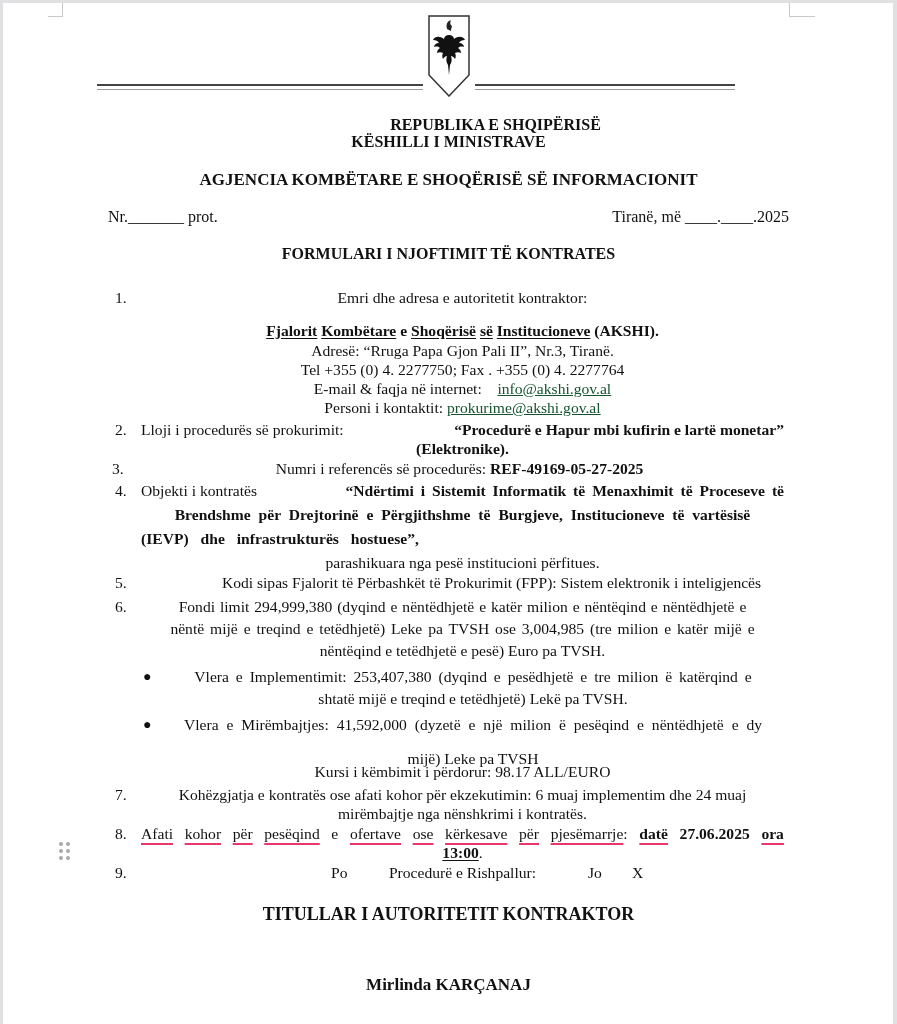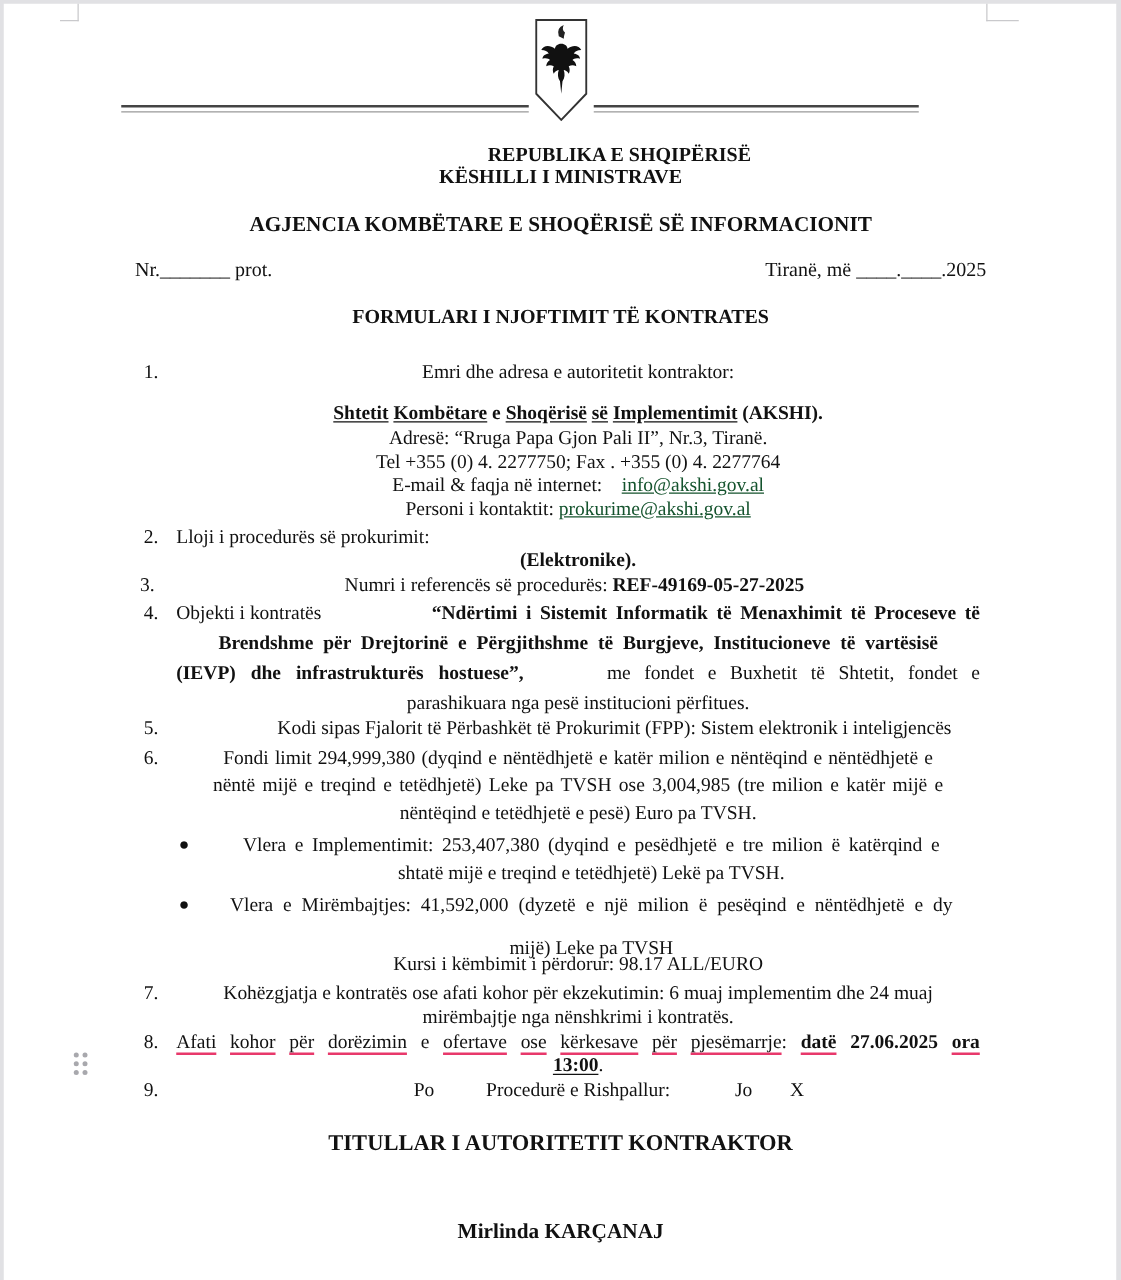--- a/index.html
+++ b/index.html
@@ -63,44 +63,45 @@
   <span>Nr.</span><span>_______</span> <span>prot.</span>
 </div>
 <div class="abs body" style="top:208px; right:108px; font-size:16px;">Tiranë, më ____.____.2025</div>
 
 <div class="abs center hdr" style="top:245px;">FORMULARI I NJOFTIMIT TË KONTRATES</div>
 
 <div class="body">
   <div class="abs num" style="top:289px;">1.</div>
   <div class="abs txt" style="top:289px;">Emri dhe adresa e autoritetit kontraktor:</div>
   <div class="abs txt b" style="top:322px;">
-    <span class="sq ul">Shtetit</span>
+    <span class="sq ul">Fjalorit</span>
     <span class="sq ul">Kombëtare</span>
     <span>e</span>
     <span class="sq ul">Shoqërisë</span>
     <span class="sq ul">së</span>
-    <span class="sq ul">Implementimit</span>
+    <span class="sq ul">Institucioneve</span>
     <span>(AKSHI).</span>
   </div>
   <div class="abs txt" style="top:342px;">Adresë: “Rruga Papa Gjon Pali II”, Nr.3, Tiranë.</div>
   <div class="abs txt" style="top:361px;">Tel +355 (0) 4. 2277750; Fax . +355 (0) 4. 2277764</div>
   <div class="abs txt" style="top:380px;">
     <span>E-mail &amp; faqja në internet:</span>&nbsp;&nbsp;&nbsp;
     <a class="link">info@akshi.gov.al</a>
   </div>
   <div class="abs txt" style="top:399px;">
     <span>Personi i kontaktit:</span>
     <a class="link">prokurime@akshi.gov.al</a>
   </div>
 </div>
 
 <div class="body">
   <div class="abs num" style="top:421px;">2.</div>
   <div class="abs txt" style="top:421px; display:flex; justify-content:space-between;">
     <span>Lloji i procedurës së prokurimit:</span>
+    <span class="b">“Procedurë e Hapur mbi kufirin e lartë monetar”</span>
   </div>
   <div class="abs txt b" style="top:440px;">(Elektronike).</div>
 </div>
 
 <div class="body">
   <div class="abs num" style="top:460px; left:112px;">3.</div>
   <div class="abs txt" style="top:460px; left:138px;">
     <span>Numri i referencës së procedurës:</span>
     <span class="b">REF-49169-05-27-2025</span>
   </div>
@@ -108,21 +109,20 @@
 
 <div class="body" style="line-height:23px;">
   <div class="abs num" style="top:479px;">4.</div>
   <div class="abs txt" style="top:479px; display:flex; justify-content:space-between;">
     <span>Objekti i kontratës</span>
     <span class="b" style="word-spacing:3px;">“Ndërtimi i Sistemit Informatik të Menaxhimit të Proceseve të</span>
   </div>
   <div class="abs txt b" style="top:503px; word-spacing:4px;">Brendshme për Drejtorinë e Përgjithshme të Burgjeve, Institucioneve të vartësisë</div>
   <div class="abs txt" style="top:527px; display:flex; justify-content:space-between;align-items:center;">
     <span class="b" style="word-spacing:8px;">(IEVP) dhe infrastrukturës hostuese”,</span>
-    <span style="word-spacing:7px;">me fondet e Buxhetit të Shtetit, fondet e</span>
   </div>
   <div class="abs txt" style="top:551px;">parashikuara nga pesë institucioni përfitues.</div>
 </div>
 
 <div class="body">
   <div class="abs num" style="top:574px;">5.</div>
   <div class="abs txt" style="top:574px;margin-left:29px;">Kodi sipas Fjalorit të Përbashkët të Prokurimit (FPP): Sistem elektronik i inteligjencës</div>
 </div>
 
 <div class="body" style="line-height:22px;">
@@ -155,21 +155,21 @@
     <span style="left:7px;top:7px"></span>
   <span style="left:0;top:14px"></span>
     <span style="left:7px;top:14px"></span>
 </div>
 <div class="body">
   <div class="abs num" style="top:825px;">8.</div>
   <div class="abs txt" style="top:825px; display:flex; justify-content:space-between;">
     <span class="sq">Afati</span>
     <span class="sq">kohor</span>
     <span class="sq">për</span>
-    <span class="sq">dorëzimin</span>
+    <span class="sq">pesëqind</span>
     <span>e</span>
     <span class="sq">ofertave</span>
     <span class="sq">ose</span>
     <span class="sq">kërkesave</span>
     <span class="sq">për</span>
     <span><span class="sq">pjesëmarrje</span><span>:</span></span>
     <span class="b sq">datë</span>
     <span class="b">27.06.2025</span>
     <span class="b sq">ora</span>
   </div>

